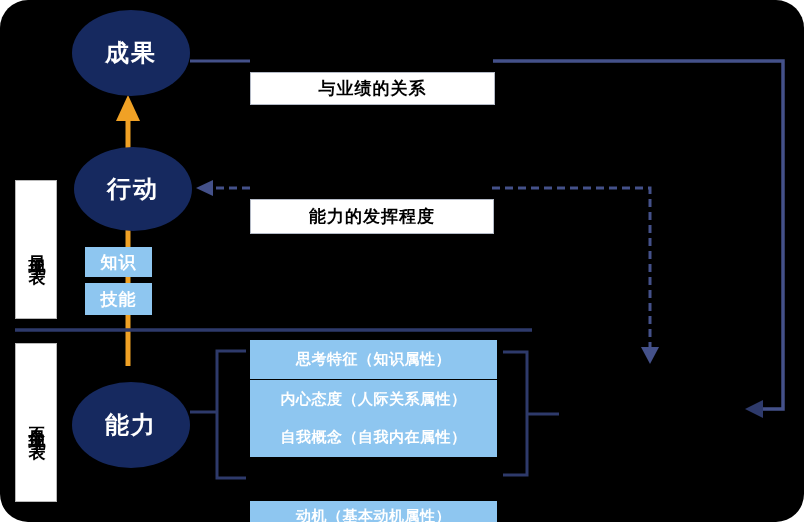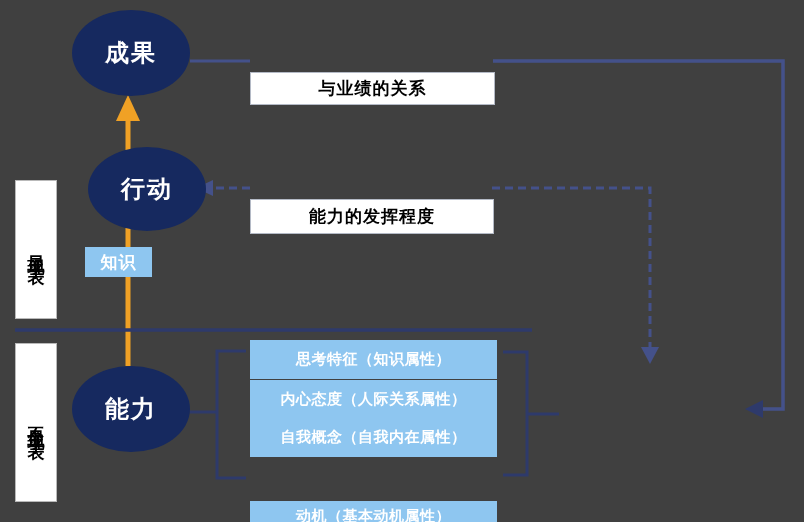--- a/index.html
+++ b/index.html
@@ -1,28 +1,29 @@
 <!DOCTYPE html>
 <html><head>
 <meta charset="utf-8">
 <style>
   html,body{margin:0;padding:0;background:#fff;}
   .stage{
-    position:relative;width:804px;height:522px;background:#404040;overflow:hidden;
-    font-family:Liberation Serif, serif;
+    position:relative;width:804px;height:522px;background:#000000;overflow:hidden;
+    font-family:Liberation Mono, monospace;
+    border-radius:28px;
   }
   .lines-layer{position:absolute;left:0;top:0;width:804px;height:522px;}
   .node-ellipse{
     position:absolute;background:#16295f;border-radius:50%;
     display:flex;align-items:center;justify-content:center;
     color:#fff;font-weight:bold;font-size:24px;letter-spacing:2px;
   }
   .ellipse-result{left:72px;top:10px;width:118px;height:86px;}
-  .ellipse-action{left:88px;top:147px;width:118px;height:84px;}
-  .ellipse-ability{left:72px;top:366px;width:118px;height:86px;}
+  .ellipse-action{left:74px;top:147px;width:118px;height:84px;}
+  .ellipse-ability{left:72px;top:382px;width:118px;height:86px;}
   .ellipse-personal{
     position:absolute;left:560px;top:368px;width:182px;height:93px;
     background:#fff;border:1.5px solid #a9a9a9;border-radius:50%;
     display:flex;align-items:center;justify-content:center;
     color:#000;font-weight:bold;font-size:24px;letter-spacing:1px;
   }
   .relation-box{
     position:absolute;background:#fff;border:1.5px solid #b4bac6;
     display:flex;align-items:center;justify-content:center;
     color:#000;font-weight:bold;font-size:17px;letter-spacing:1px;margin-top:28px;
@@ -97,20 +98,23 @@
   <div class="relation-box box-performance">
     <span>与业绩的关系</span>
   </div>
   <div class="relation-box box-exertion">
     <span>能力的发挥程度</span>
   </div>
 
   <div class="skill-box skill-knowledge">
     <span>知识</span>
   </div>
+  <div class="skill-box skill-skill">
+    <span>技能</span>
+  </div>
 
   <div class="attr-box attr-0">
     <span>思考特征（知识属性）</span>
   </div>
   <div class="attr-box attr-1">
     <span>内心态度（人际关系属性）</span>
   </div>
   <div class="attr-box attr-2">
     <span>自我概念（自我内在属性）</span>
   </div>

